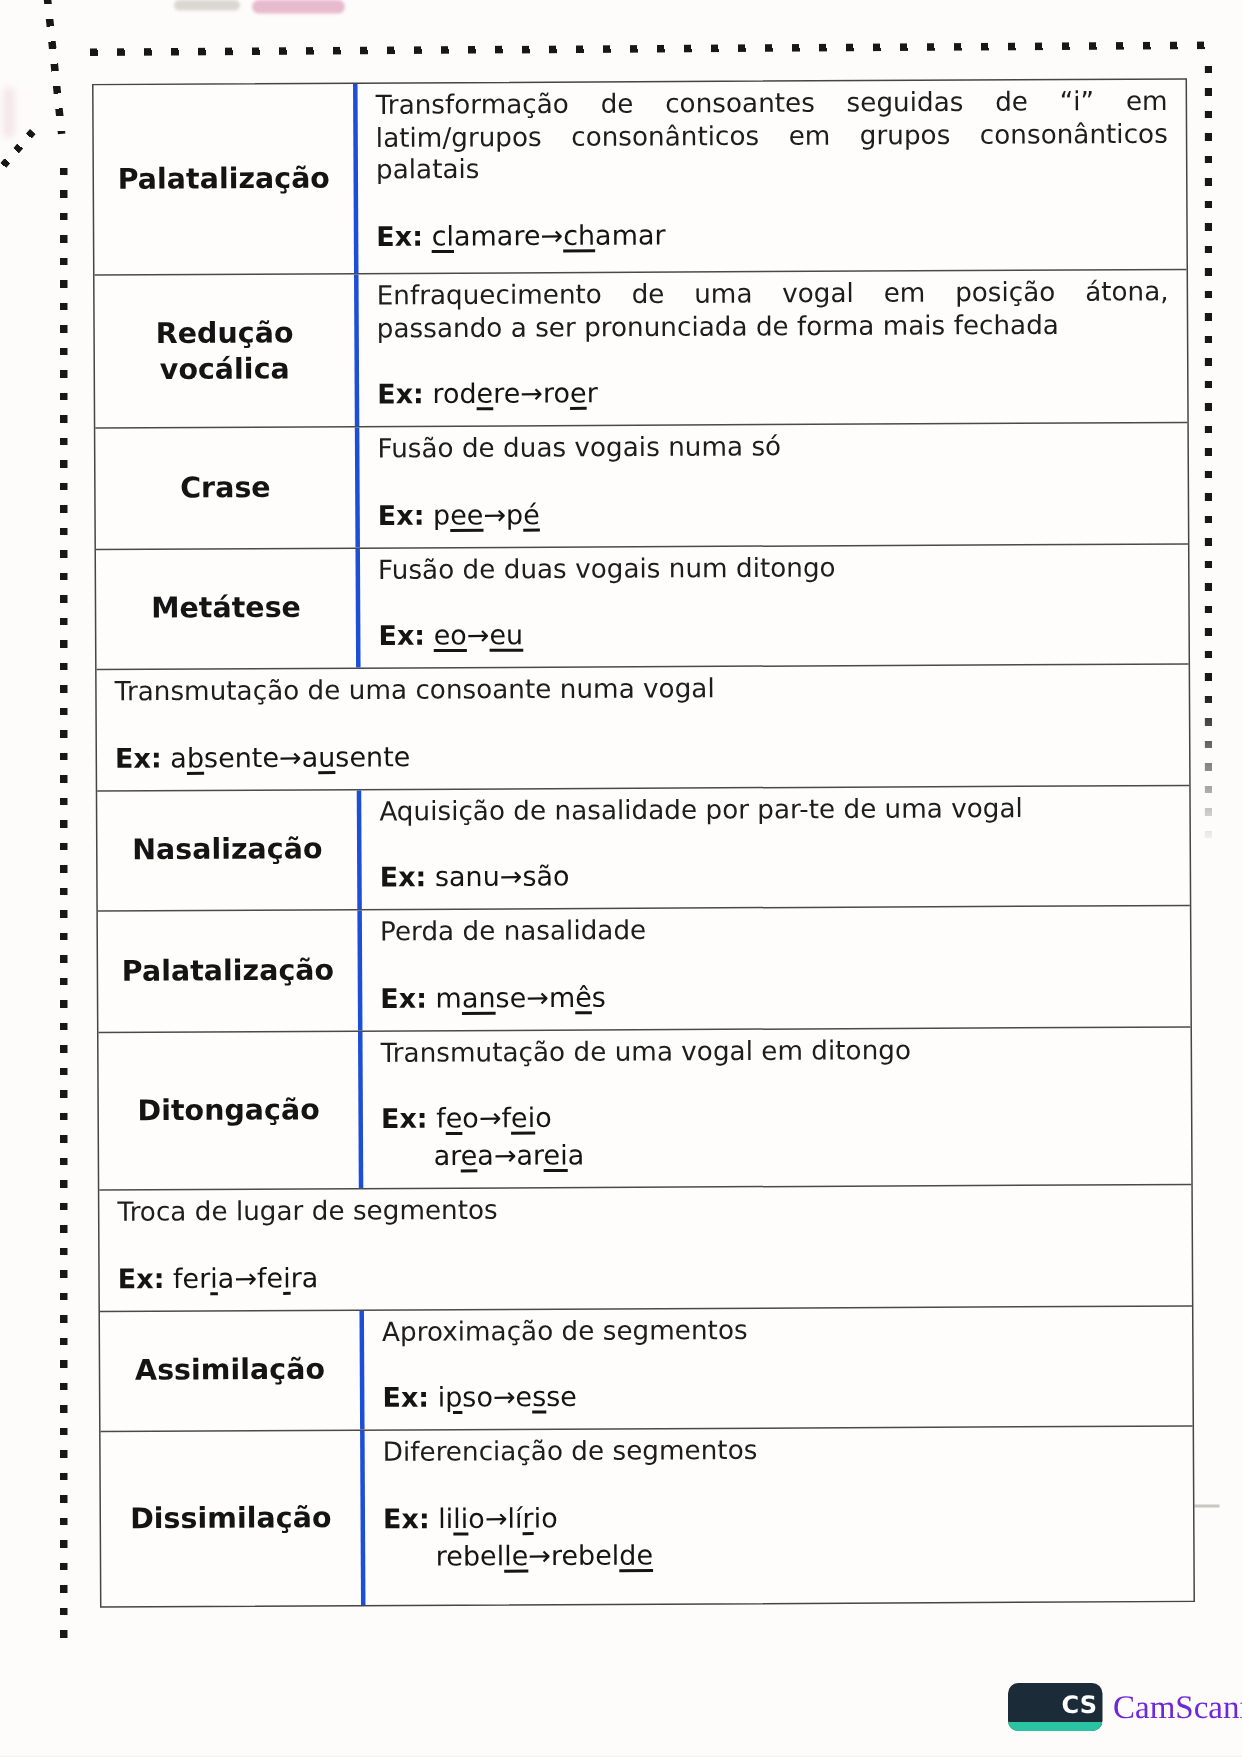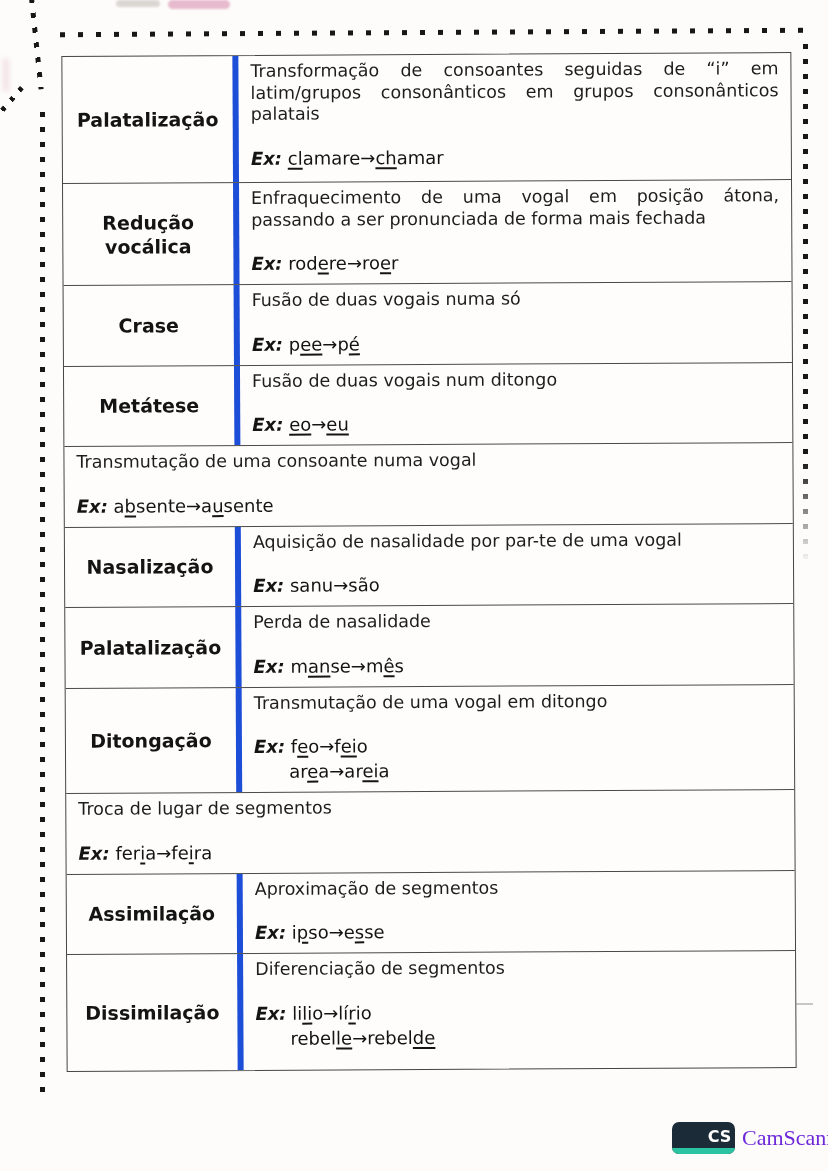--- a/index.html
+++ b/index.html
@@ -57,39 +57,39 @@
   .row:nth-child(5)  { min-height:73px; }
   .row:nth-child(6)  { min-height:75px; }
   .row:nth-child(7)  { min-height:73px; }
   .row:nth-child(8)  { min-height:105px; }
   .row:nth-child(9)  { min-height:73px; }
   .row:nth-child(10) { min-height:73px; }
   .row:nth-child(11) { min-height:116px; }
 
   .term-cell {
     width:176px; flex:0 0 176px;
-    border-right:6px solid #1d4ed8;
+    border-right:3px solid #1d4ed8;
     box-sizing:border-box;
     display:flex; align-items:center; justify-content:center;
     text-align:center;
     font-weight:bold; font-size:19px; line-height:24px;
     padding:20px 8px;
     white-space:pre-line;
     color:#141414;
   }
   .desc-cell { flex:1; padding:5px 12px 8px 12px; box-sizing:border-box; }
   .desc {
     margin:0 0 20px 0;
     font-size:17.5px; line-height:21.5px;
     text-align:justify;
     color:#1d1d1d;
   }
   .ex-line { font-size:18px; line-height:25px; color:#141414; }
   .ex-line.ex-cont { padding-left:35px; }
-  .ex-label { font-weight:bold;font-style:italic; }
+  .ex-label { font-weight:bold; }
   .u { text-decoration:underline; text-underline-offset:3px; text-decoration-thickness:1.5px; }
 
   
   .footer { position:absolute; left:672px; top:1122px; display:flex; align-items:center; }
   .cs-badge {
     position:relative; width:31px; height:32px;
     border-radius:7px; overflow:hidden;
     display:flex; align-items:center; justify-content:center;
   }
   .cs-badge .cs-text {

